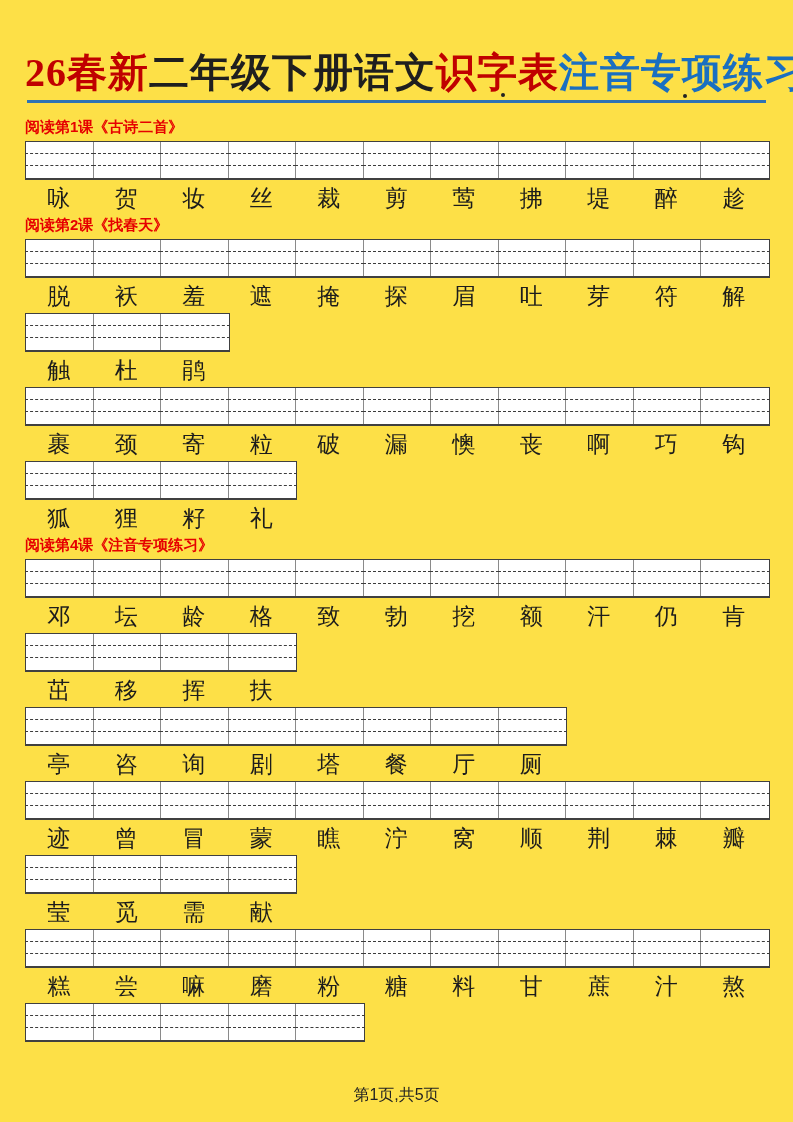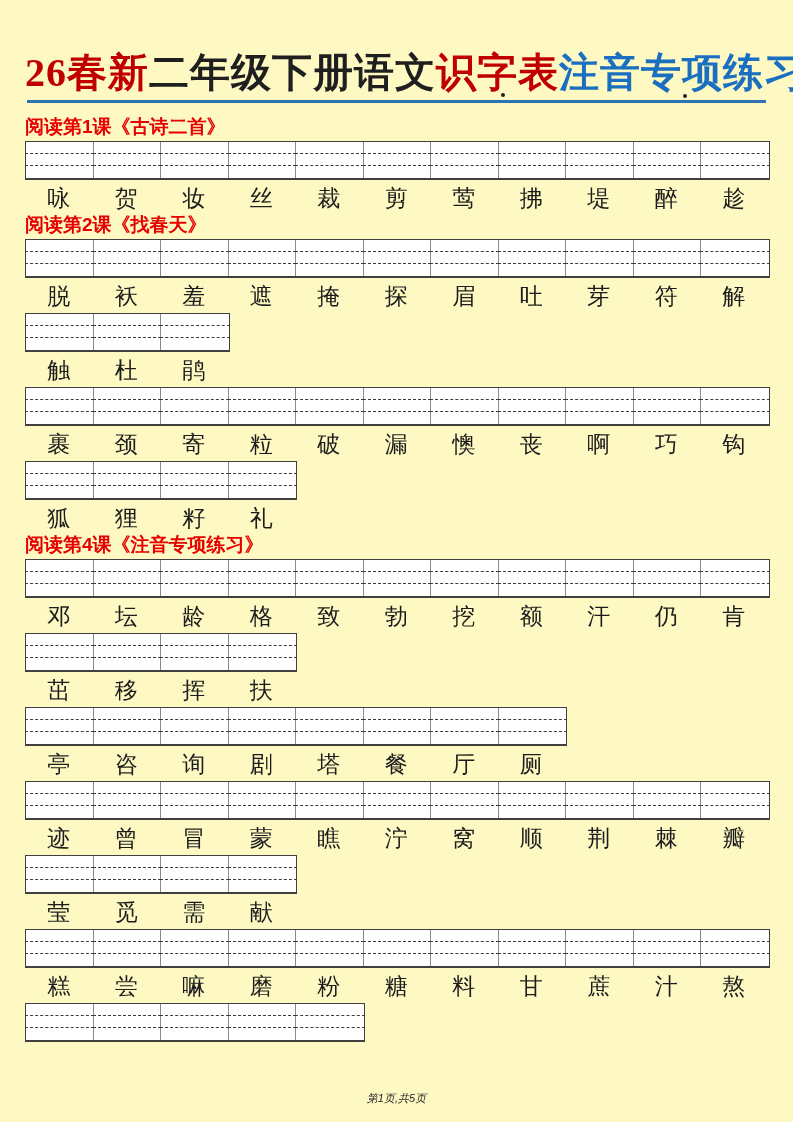--- a/index.html
+++ b/index.html
@@ -1,38 +1,38 @@
 <!DOCTYPE html>
 <html lang="zh"><head>
 <meta charset="utf-8">
 <style>
   html,body{margin:0;padding:0;background:#e9e9e9;}
   .page{
-    width:793px;height:1122px;background:#fef9c3;position:relative;
+    width:793px;height:1122px;background:#fde047;position:relative;
     box-sizing:border-box;padding:0 25px;overflow:hidden;margin:0 auto;
     font-family:"Liberation Sans","DejaVu Sans",sans-serif;
   }
   
   .title{
     position:relative;text-align:center;margin:50px 0 0;
     font-family:"Liberation Serif","DejaVu Serif",serif;
     font-weight:bold;font-size:40px;line-height:46px;letter-spacing:1px;
     white-space:nowrap;
   }
   .seg-red{color:#c00000;}
   .seg-black{color:#1f1f1f;}
   .seg-blue{color:#1a6fc1;}
   .emph-dot{position:absolute;width:4px;height:4px;border-radius:50%;background:#222;}
   .emph-dot.dot-1{left:64%;bottom:-1px;}
   .emph-dot.dot-2{left:88.5%;bottom:-2px;}
   .title-underline{height:3px;background:#2e74b5;margin:4px 2px 0;}
   
   .sections{margin-top:14px;}
   .section-heading{
-    color:#e60000;font-weight:bold;font-size:19px;line-height:19px;
+    color:#e60000;font-weight:bold;font-size:15px;line-height:19px;
     margin:2px 0 5px;
   }
   .pinyin-grid{
     display:inline-flex;vertical-align:top;background:#fff;
     border:1px solid #404040;border-bottom-width:2px;
     margin:0 0 5px;
   }
   .pinyin-cell{
     width:67.5px;height:36px;box-sizing:border-box;position:relative;
     border-right:1px solid #8a8a8a;
@@ -46,21 +46,21 @@
   .pinyin-cell::after{top:23px;}
   .char-row{display:flex;margin:0 0 3px;}
   .character{
     width:67.5px;text-align:center;
     font-family:"Liberation Serif","DejaVu Serif",serif;
     font-size:23px;line-height:27px;color:#1c1c1c;
   }
   
   .footer{
     position:absolute;left:0;right:0;bottom:16px;text-align:center;
-    font-size:11px;color:#222222;font-style:italic;
+    font-size:16px;color:#222222;
   }
 </style>
 </head>
 <body>
 
 <div class="page">
 
   <div class="title">
     <span class="seg-red">26春新</span><span class="seg-black">二年级下册语文</span><span class="seg-red">识字表</span><span class="seg-blue">注音专项练习</span>
     <i class="emph-dot dot-1"></i>

